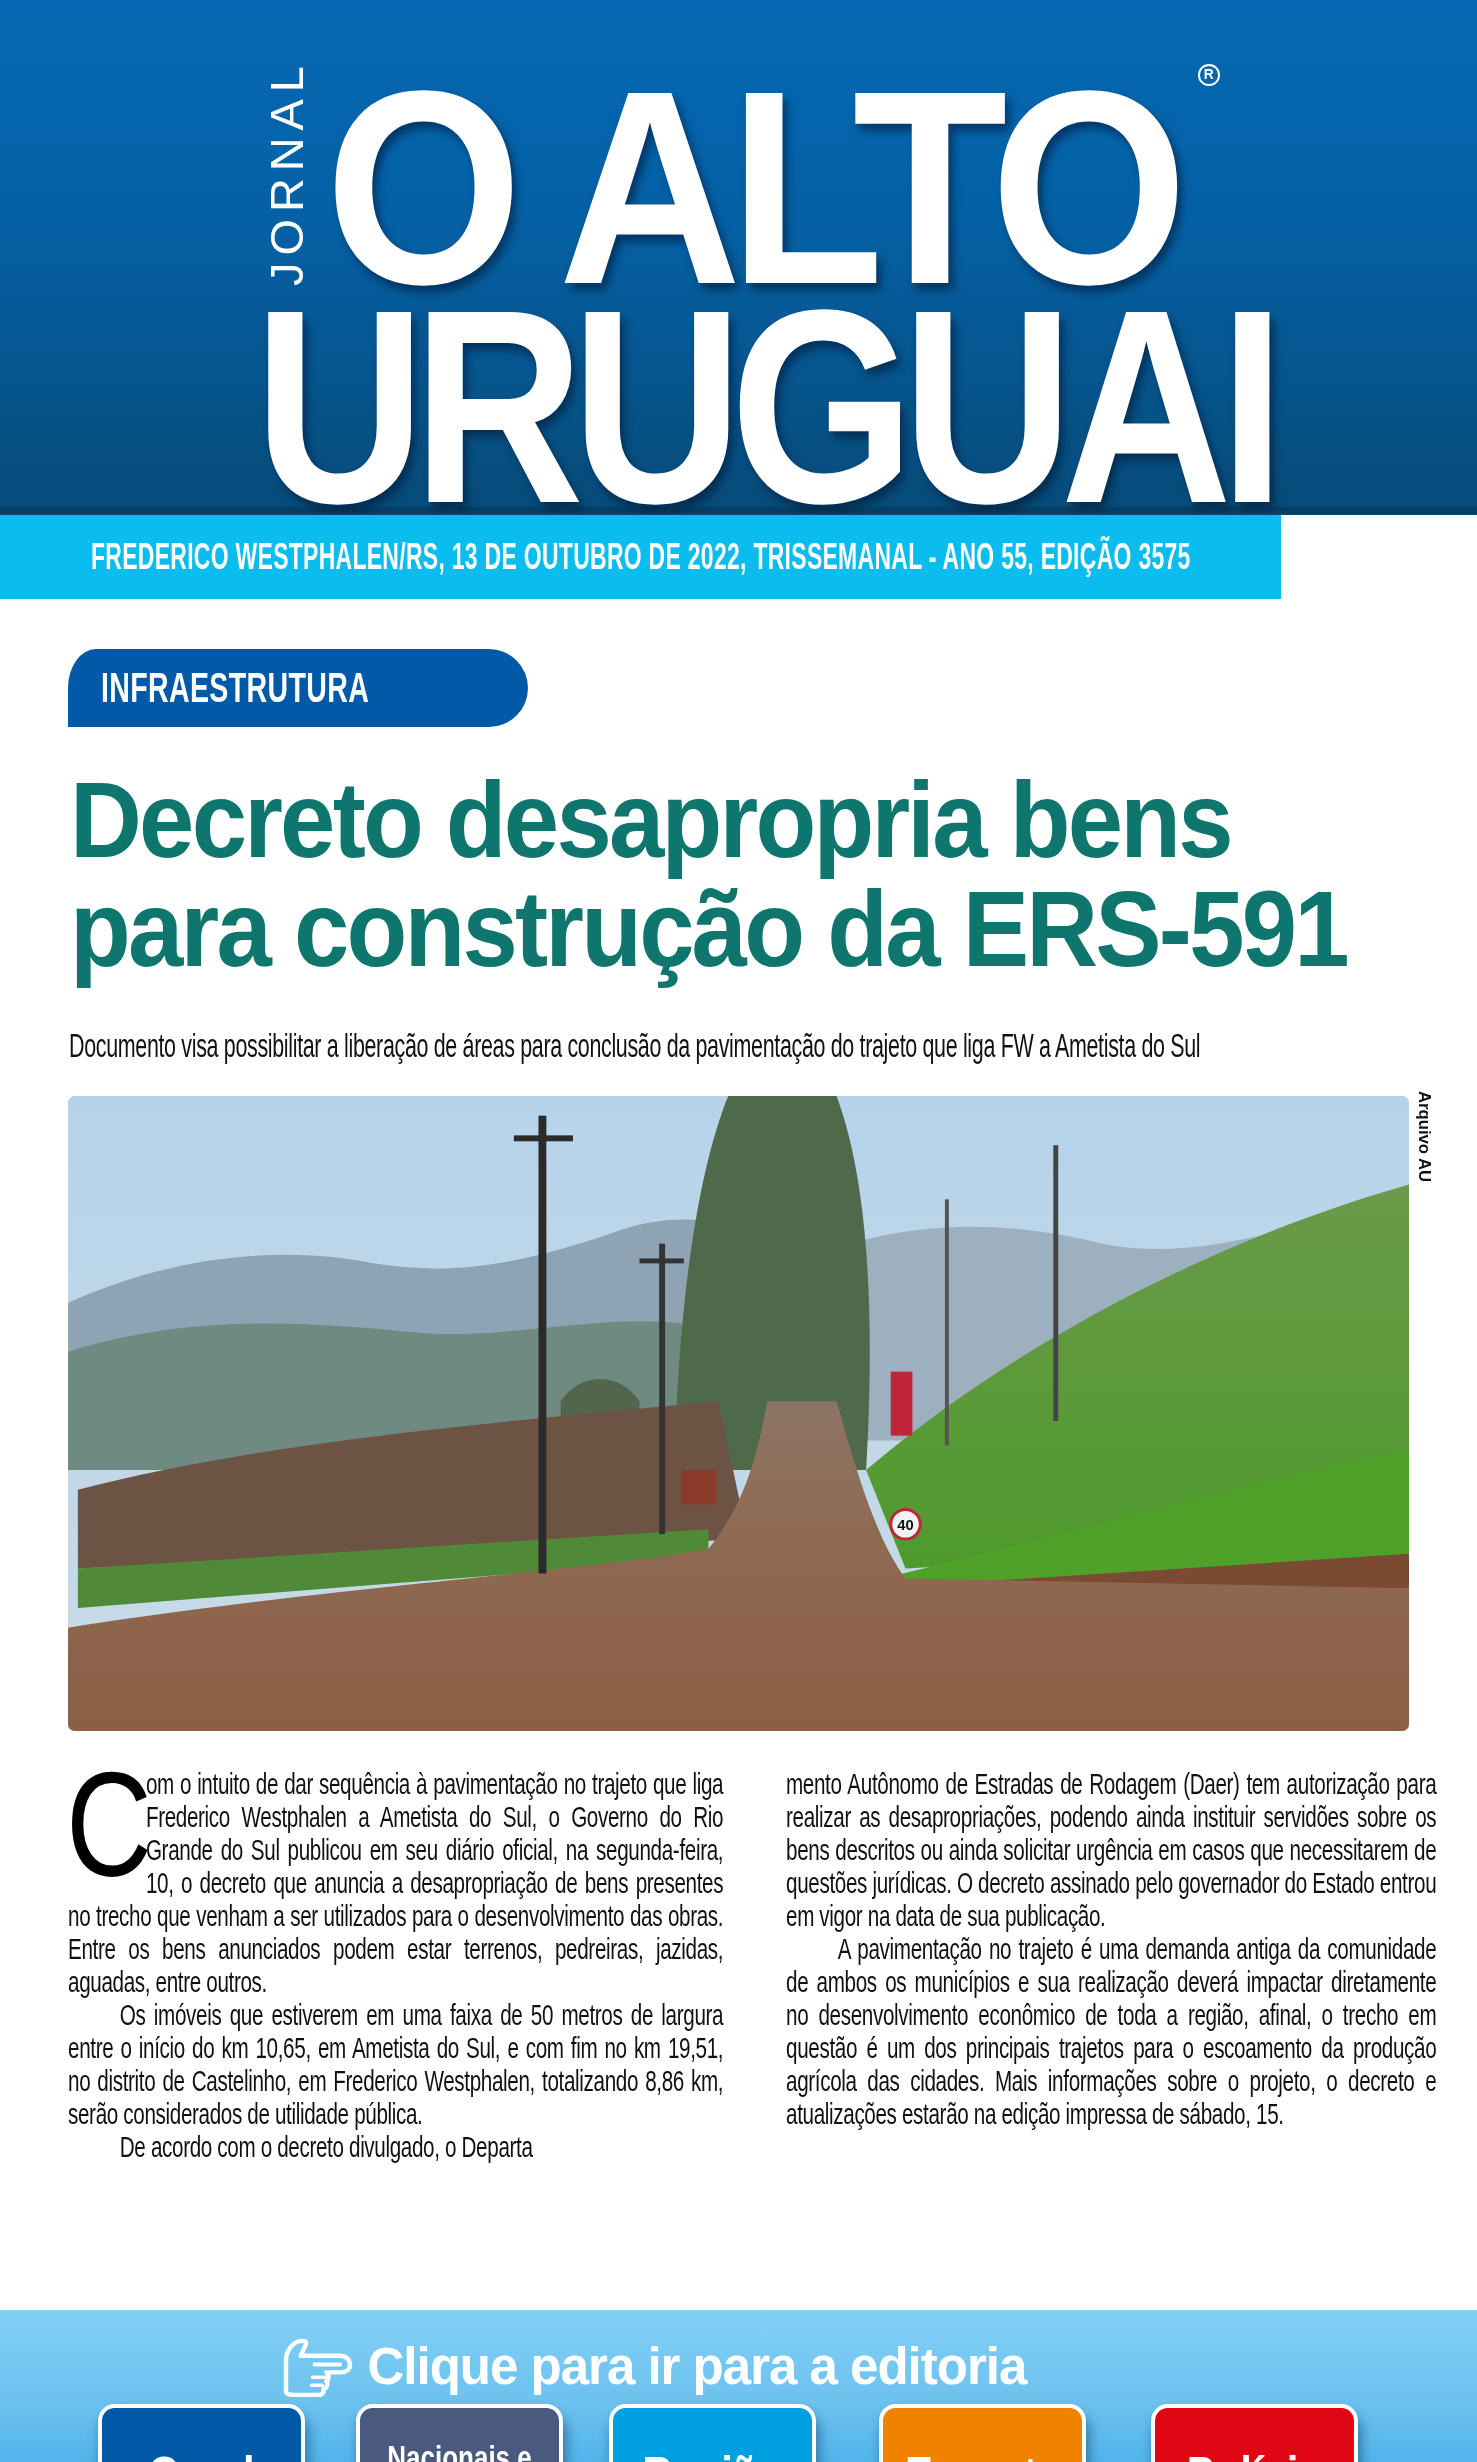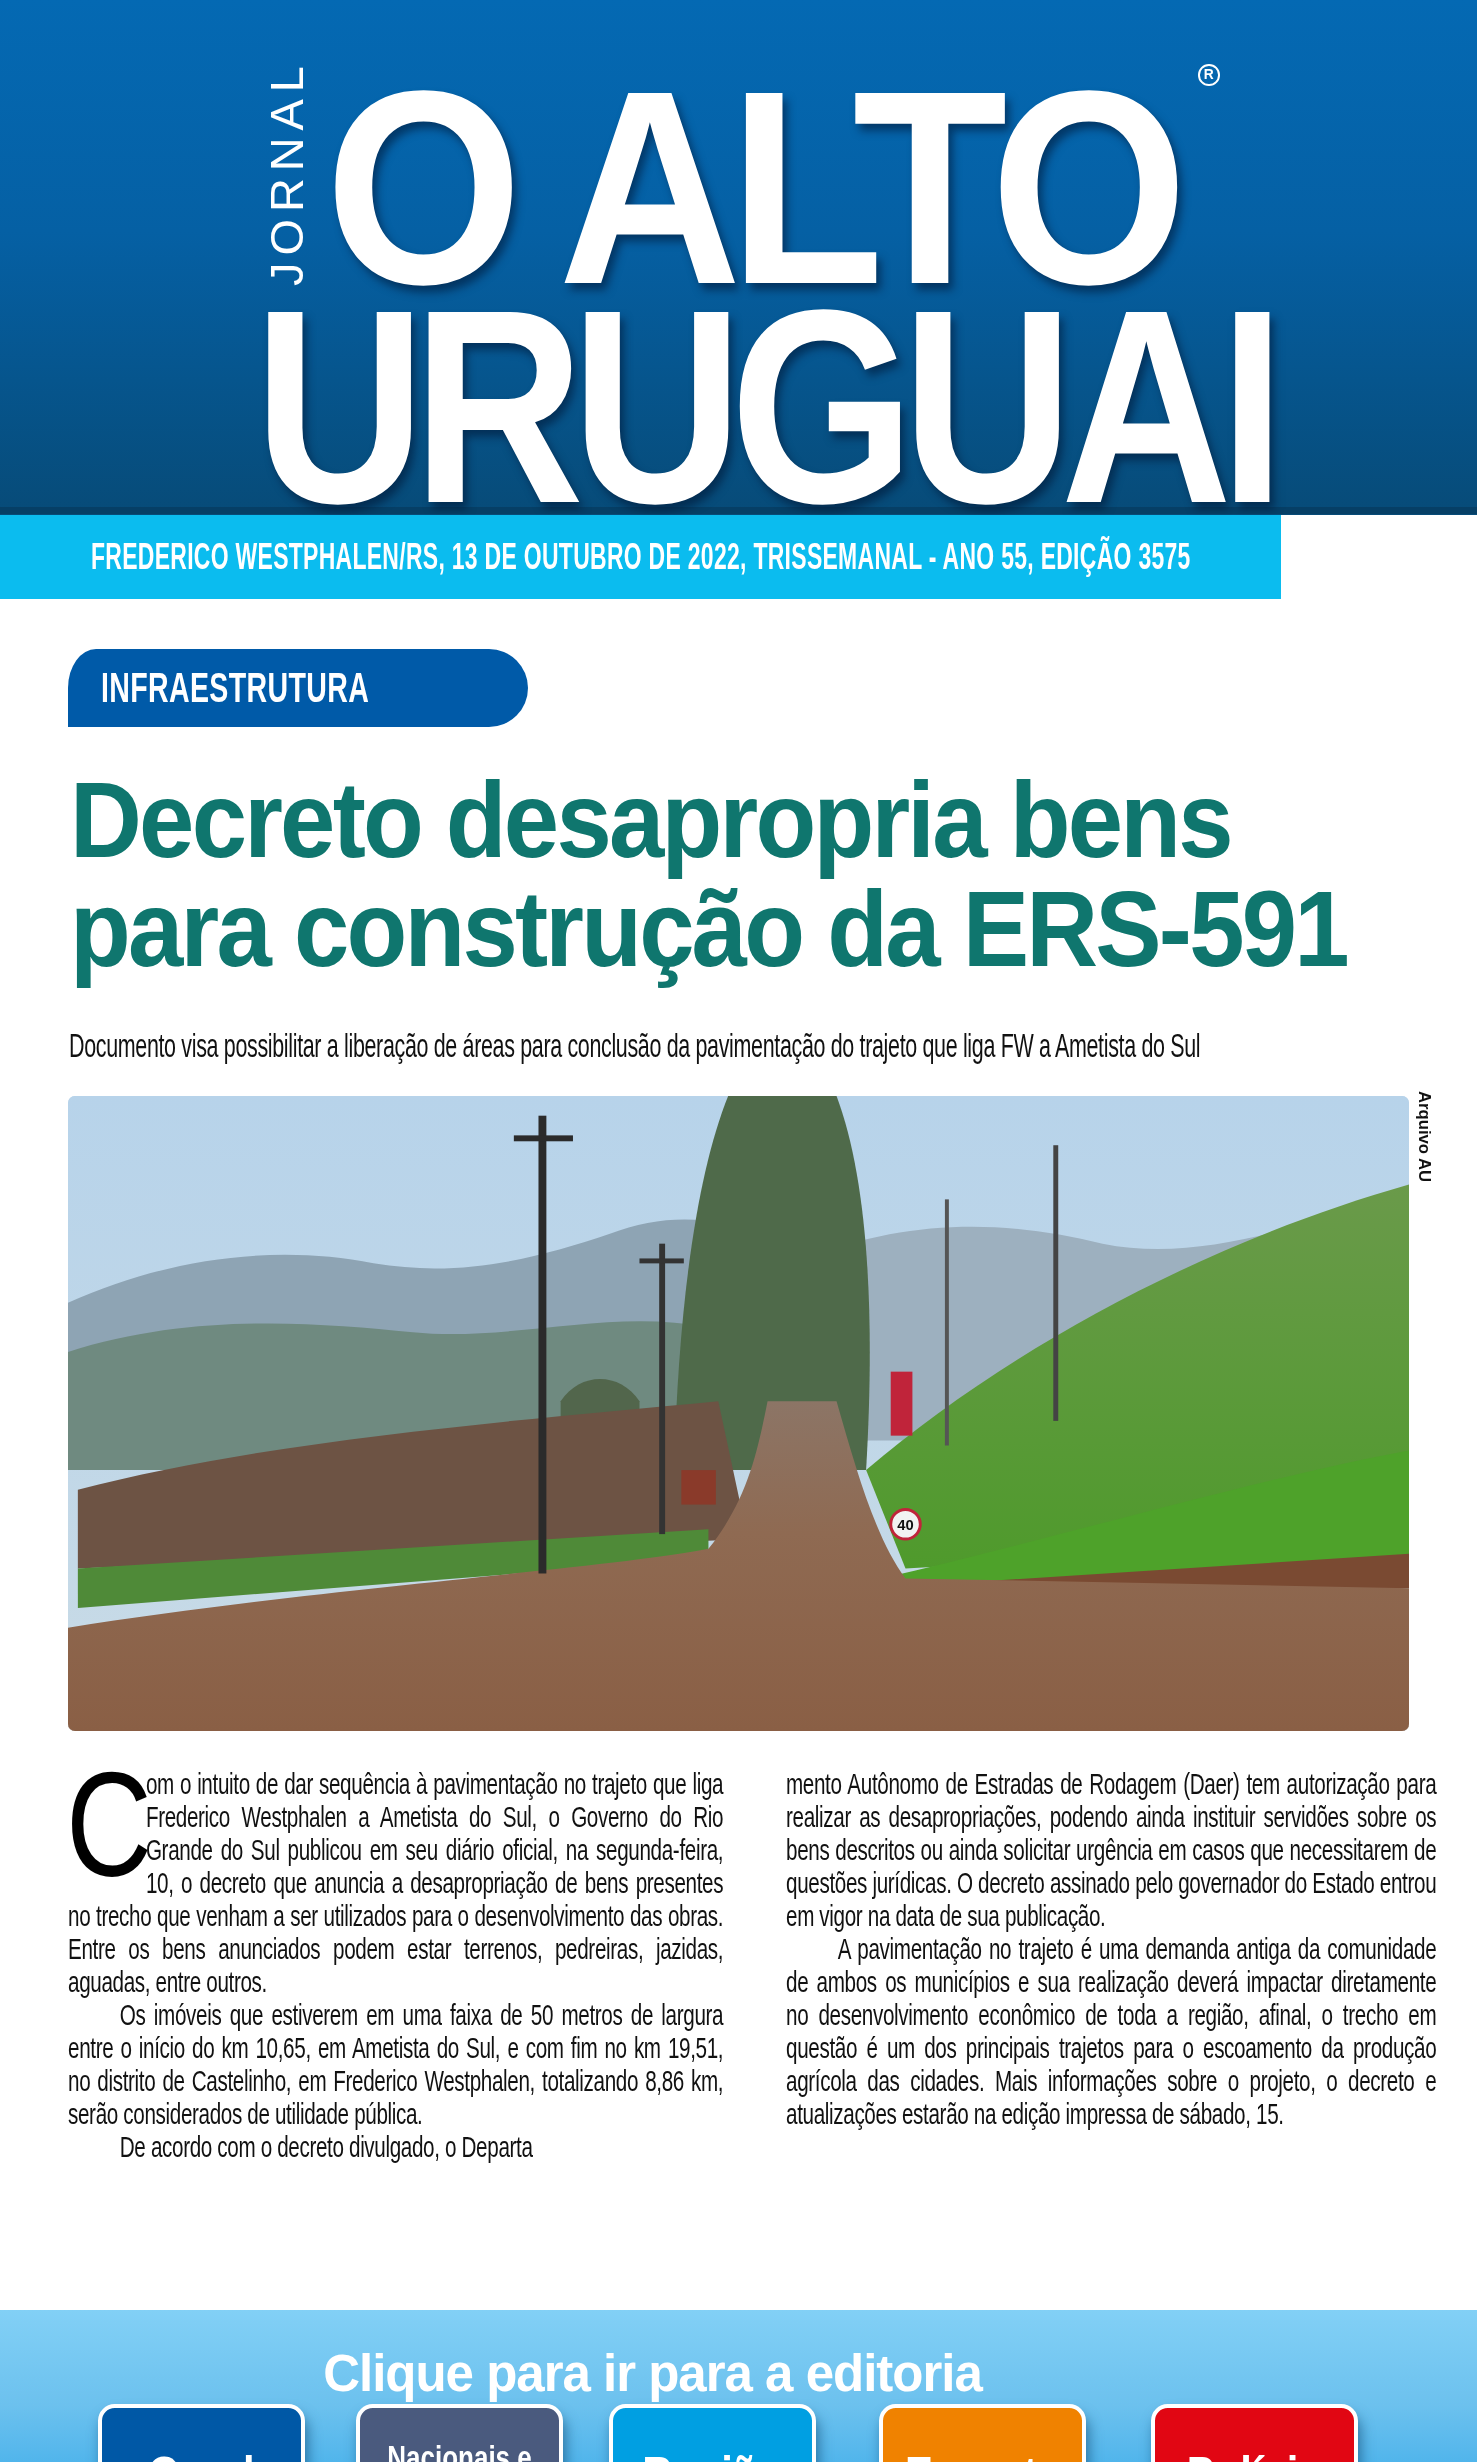--- a/index.html
+++ b/index.html
@@ -108,21 +108,21 @@
     transform: scaleX(1.15); transform-origin: left top;
   }
 
   
   .footer {
     position: absolute; left: 0; top: 2310px; width: 1477px; height: 317px;
     background: linear-gradient(180deg, #82d0f6 0%, #6cc1ee 30%, #3fadea 60%, #12a1e0 85%, #0a9bda 100%);
   }
   .footer-cta {
     position: absolute; left: 0; top: 2332px; width: 1305px; height: 69px;
-    display: flex; align-items: center; justify-content: center; gap: 13.8px; flex-direction: column;
+    display: flex; align-items: center; justify-content: center; gap: 13.8px;
   }
   .cta-icon { width: 75px; height: 61px; }
   .cta-text {
     color: #fff; font-weight: 700; font-size: 51px; letter-spacing: -1px; white-space: nowrap;
   }
   .nav-btn {
     position: absolute; top: 2404px; width: 207px; height: 143px;
     border: 4.4px solid #fff; border-radius: 16.7px;
     box-shadow: 3px 10.8px 12.8px rgba(10,60,100,0.55);
     display: flex; align-items: center; justify-content: center; text-align: center;

